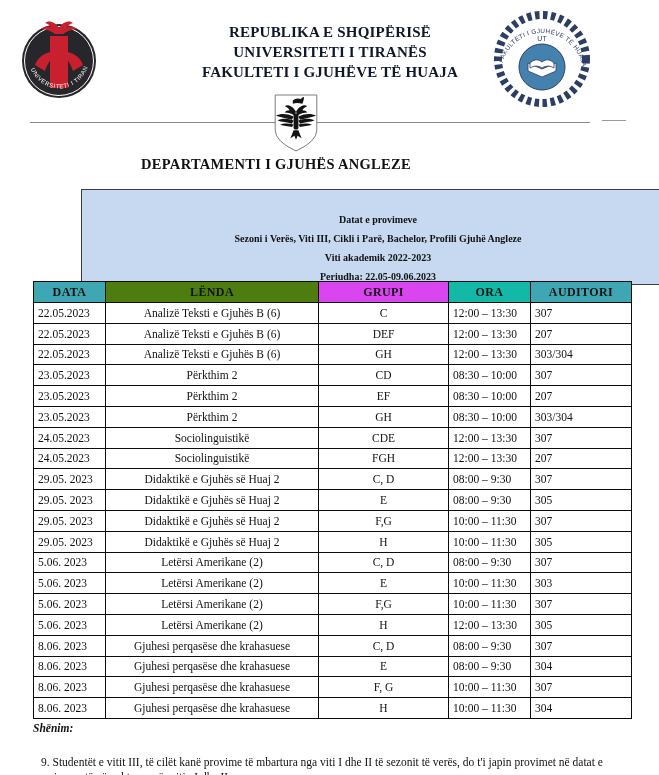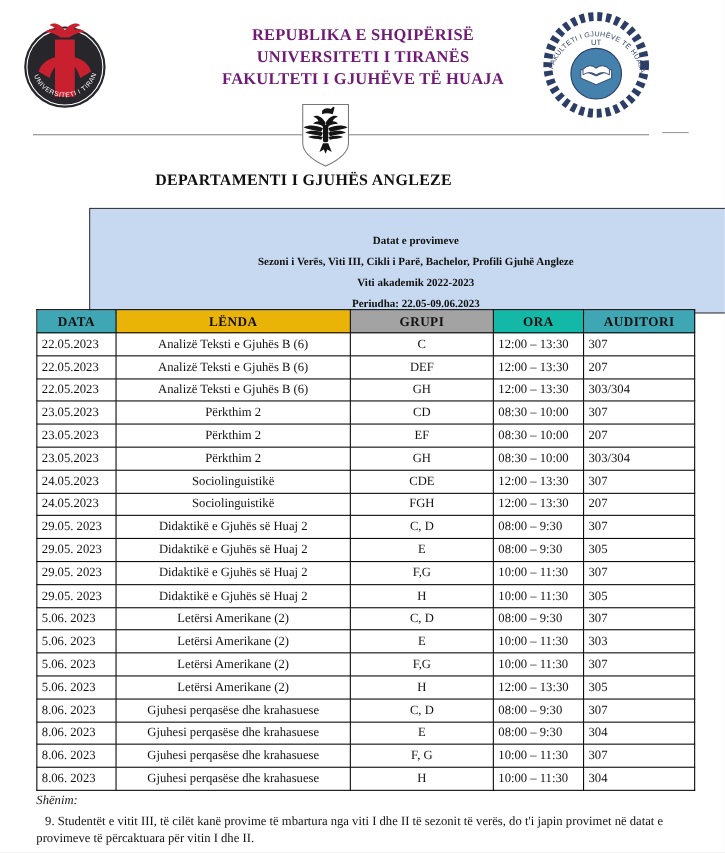--- a/index.html
+++ b/index.html
@@ -38,21 +38,21 @@
     font-size:12px;letter-spacing:.4px;padding:0 2px;margin-left:46px;
   }
   table.sched td{
     border:1px solid #0c0c0c;height:19.8px;padding:0 4px;
     white-space:nowrap;overflow:hidden;
   }
   td.a-c{text-align:left;}
   td.a-l{text-align:center;padding-left:8px;}
   
   .note{position:absolute;left:33px;top:722px;width:600px;font-size:11.5px;}
-  .note-label{font-weight:normal;font-style:italic;margin-bottom:6px;}
+  .note-label{font-weight:bold;font-style:italic;margin-bottom:21px;}
   .note-text{line-height:15px;text-indent:8px;}
 </style>
 </head>
 <body>
 
 <div class="page">
 
   <div class="logo-left">
     <svg viewBox="0 0 98 86" width="98" height="86">
       <circle cx="49" cy="47" r="37" fill="#26262b"></circle>
@@ -64,21 +64,21 @@
 
       <defs>
           <path id="utArc" d="M20 52 A30 30 0 0 0 78 52" fill="none"></path>
         </defs>
       <text font-size="6" fill="#ffffff" font-family="Liberation Sans, sans-serif" letter-spacing="0.5">
         <textPath href="#utArc" startOffset="4%">UNIVERSITETI I TIRANËS</textPath>
       </text>
     </svg>
   </div>
 
-  <div class="letterhead" style="color: #701a75;">
+  <div class="letterhead" style="color: #0f172a;">
     <div>REPUBLIKA E SHQIPËRISË</div>
     <div>UNIVERSITETI I TIRANËS</div>
     <div>FAKULTETI I GJUHËVE TË HUAJA</div>
   </div>
 
   <div class="logo-right">
     <svg viewBox="0 0 112 104" width="112" height="104">
 
       <circle cx="56" cy="54" r="44" fill="none" stroke="#2c3e66" stroke-width="8" stroke-dasharray="4.5 3.5"></circle>
 
@@ -140,22 +140,22 @@
     <colgroup>
       <col style="width:72px">
         <col style="width:213px">
         <col style="width:130px">
         <col style="width:82px">
         <col style="width:101px">
     </colgroup>
     <thead>
       <tr>
         <th style="background: rgb(63, 166, 179);">DATA</th>
-        <th style="background: #eab308;">LËNDA</th>
-        <th style="background: #a3a3a3;">GRUPI</th>
+        <th style="background: #4d7c0f;">LËNDA</th>
+        <th style="background: #d946ef;">GRUPI</th>
         <th style="background: #14b8a6;">ORA</th>
         <th style="background: rgb(63, 166, 179);">AUDITORI</th>
       </tr>
     </thead>
     <tbody>
         <tr>
           <td class="a-c">22.05.2023</td>
           <td class="a-l">Analizë Teksti e Gjuhës B (6)</td>
           <td class="a-l">C</td>
           <td class="a-c">12:00 – 13:30</td>

